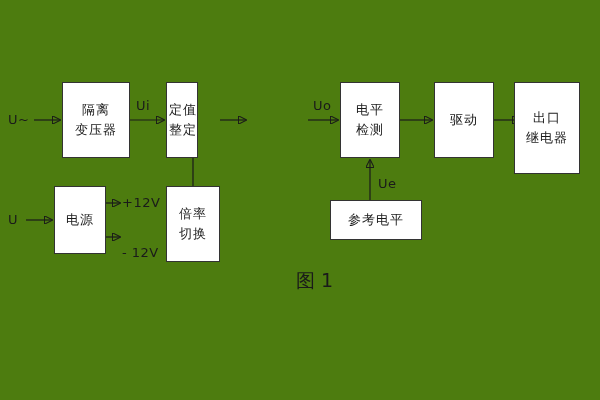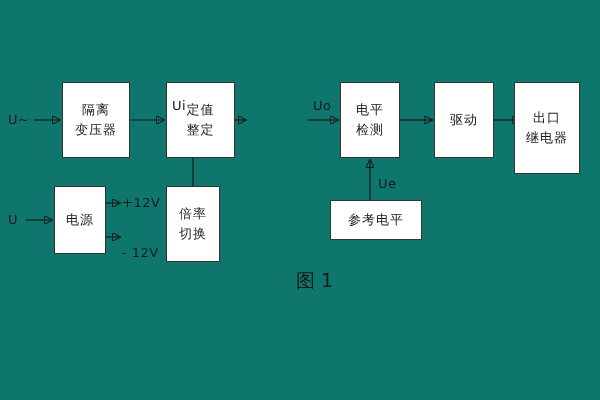--- a/index.html
+++ b/index.html
@@ -4,21 +4,21 @@
 <style>
   html, body {
     margin: 0;
     padding: 0;
     background: #ffffff;
   }
   #canvas {
     position: relative;
     width: 600px;
     height: 400px;
-    background: #0f766e;
+    background: #4d7c0f;
     font-family: "DejaVu Sans", "Liberation Sans", sans-serif;
     overflow: hidden;
   }
   .box {
     position: absolute;
     border: 1px solid #333333;
     background: #ffffff;
     box-sizing: border-box;
     display: flex;
     flex-direction: column;
@@ -93,21 +93,21 @@
     <line x1="193" y1="186" x2="193" y2="158"></line>
 
     <line x1="370" y1="200" x2="370" y2="160" marker-end="url(#arrow)"></line>
   </svg>
 
   <div class="box" style="left:62px; top:82px; width:68px; height:76px;">
     <span class="ln">隔离</span>
     <span class="ln">变压器</span>
   </div>
 
-  <div class="box" style="left:166px; top:82px; width:69px; height:76px;">
+  <div class="box" style="left:166px; top:82px; width:32px; height:76px;align-items:flex-end;">
     <span class="ln">定值</span>
     <span class="ln">整定</span>
   </div>
 
 
   <div class="box" style="left:340px; top:82px; width:60px; height:76px;">
     <span class="ln">电平</span>
     <span class="ln">检测</span>
   </div>
 
@@ -127,21 +127,21 @@
 
   <div class="box" style="left:54px; top:186px; width:52px; height:68px;">
     <span class="ln">电源</span>
   </div>
 
   <div class="box" style="left:330px; top:200px; width:92px; height:40px;">
     <span class="ln">参考电平</span>
   </div>
 
   <div class="label" style="left:8px; top:112px;">U~</div>
-  <div class="label" style="left:136px; top:98px;margin-left:36px;">Ui</div>
+  <div class="label" style="left:136px; top:98px;">Ui</div>
   <div class="label" style="left:313px; top:98px;">Uo</div>
   <div class="label" style="left:8px; top:212px;">U</div>
   <div class="label" style="left:122px; top:195px;">+12V</div>
   <div class="label" style="left:122px; top:245px;">- 12V</div>
   <div class="label" style="left:378px; top:176px;">Ue</div>
 
   <div class="caption" style="left:296px; top:268px;">图 1</div>
 
 </div>
 

